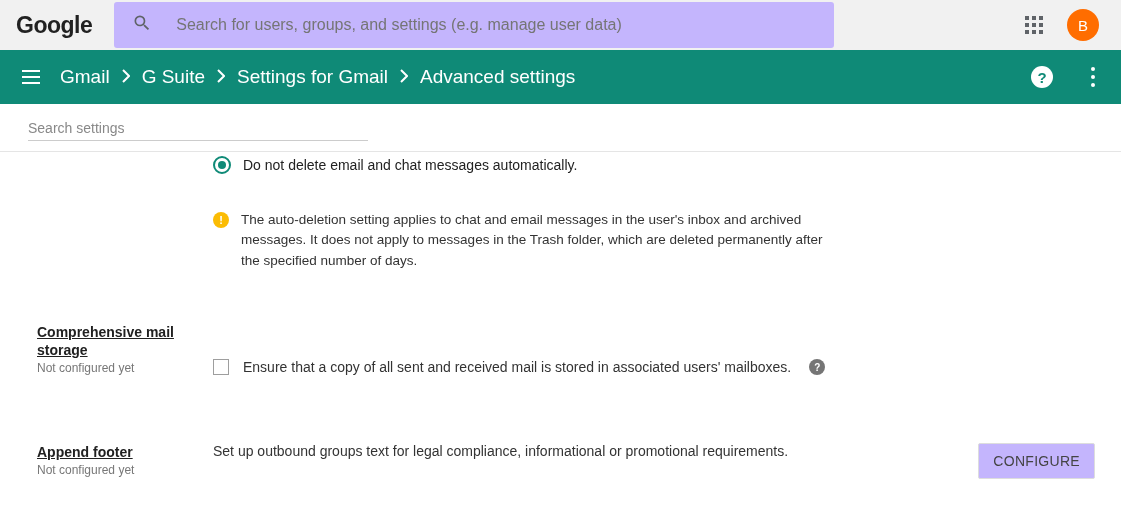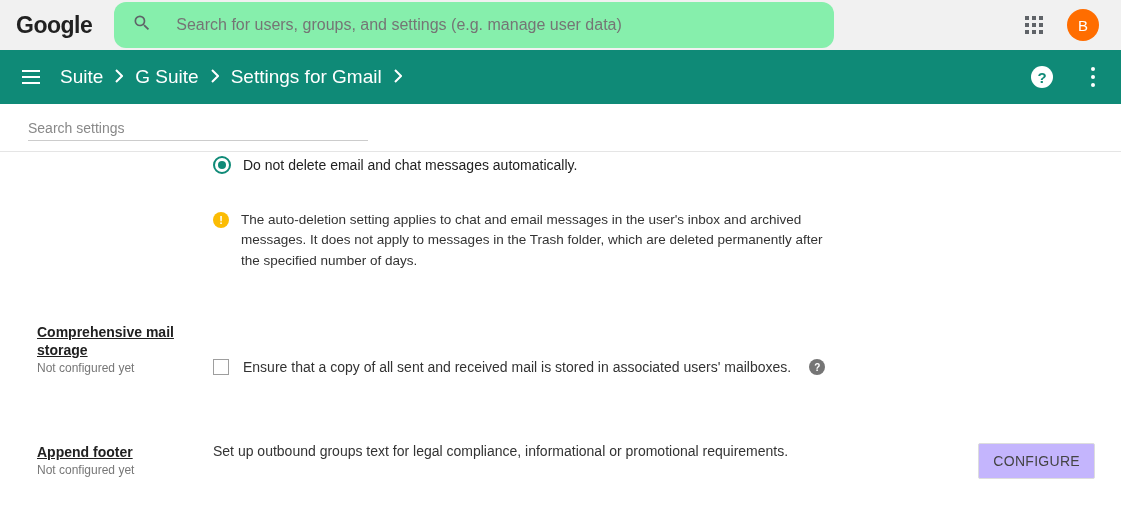--- a/index.html
+++ b/index.html
@@ -1,20 +1,20 @@
 <!DOCTYPE html>
 <html><head>
   <meta charset="utf-8">
   <style>
     * { margin: 0; padding: 0; box-sizing: border-box; }
     body { font-family: 'Helvetica Neue', Arial, sans-serif; background: #fff; color: #222; width: 1121px; }
     
     .top-header { background: #f1f1f1; display: flex; align-items: center; padding: 8px 16px; height: 50px; }
     .google-logo { font-family: Arial, sans-serif; font-size: 23px; font-weight: 600; color: #212121; margin-right: 22px; letter-spacing: -0.5px;}
-    .search-bar { flex: 1; display: flex; align-items: center; background: #86efac; border-radius: 12px; height: 46px; padding: 8px 18px; max-width: 720px;}
+    .search-bar { flex: 1; display: flex; align-items: center; background: #c4b5fd; border-radius: 3px; height: 46px; padding: 8px 18px; max-width: 720px;}
     .search-bar input { flex: 1; border: none; background: transparent; font-size: 16px; color: #555; outline: none; margin-left: 24px;}
     .search-bar input::placeholder { color: #757575; }
     .top-right { margin-left: auto; display: flex; align-items: center; gap: 24px; padding-right: 6px;}
     .apps-icon { width: 18px; height: 18px; display: grid; grid-template-columns: repeat(3,4px); grid-template-rows: repeat(3,4px); gap: 3px; cursor:pointer;}
     .apps-icon span { background: #5f6368; width:4px; height:4px; }
     .avatar { width: 32px; height: 32px; border-radius: 50%; background: #ff6d00; color: #fff; display: flex; align-items: center; justify-content: center; font-size: 15px; cursor:pointer;}
     
     .green-bar { background: #0f8a77; color: #fff; display: flex; align-items: center; padding: 0 22px; height: 54px; }
     .hamburger { width:20px; display:flex; flex-direction:column; gap:4px; cursor:pointer; margin-right:18px;}
     .hamburger span { height:2px; background:#fff; width:18px;}
@@ -82,32 +82,33 @@
   </div>
 </div>
 
 <div class="green-bar">
   <div class="hamburger">
     <span></span>
       <span></span>
       <span></span>
   </div>
   <div class="breadcrumb">
-    <span class="crumb">Suite</span>
+    <span class="crumb">Gmail</span>
     <span class="chev"><svg viewBox="0 0 8 14" fill="none">
           <path d="M1 1l6 6-6 6" stroke="#fff" stroke-width="2"></path>
         </svg></span>
     <span class="crumb">G Suite</span>
     <span class="chev"><svg viewBox="0 0 8 14" fill="none">
           <path d="M1 1l6 6-6 6" stroke="#fff" stroke-width="2"></path>
         </svg></span>
     <span class="crumb">Settings for Gmail</span>
     <span class="chev"><svg viewBox="0 0 8 14" fill="none">
           <path d="M1 1l6 6-6 6" stroke="#fff" stroke-width="2"></path>
         </svg></span>
+    <span class="crumb">Advanced settings</span>
   </div>
   <div class="green-right">
     <div class="help-circle">?</div>
     <div class="dots">
         <span></span>
         <span></span>
         <span></span>
       </div>
   </div>
 </div>

